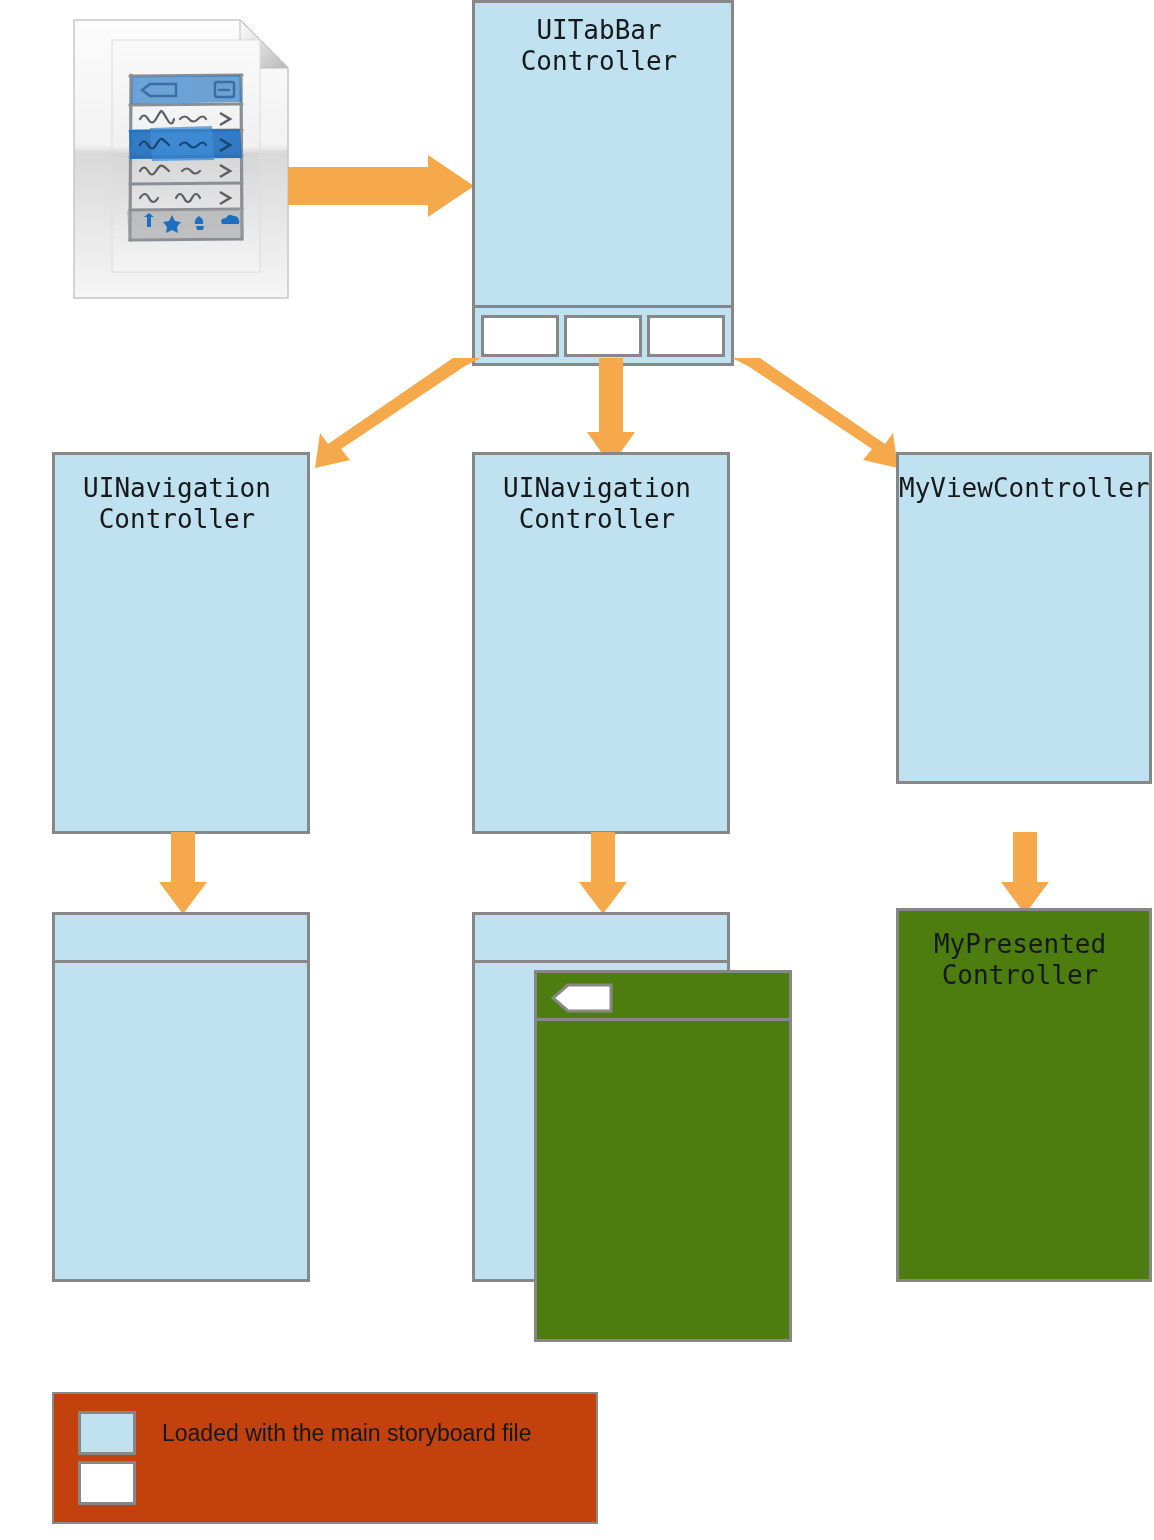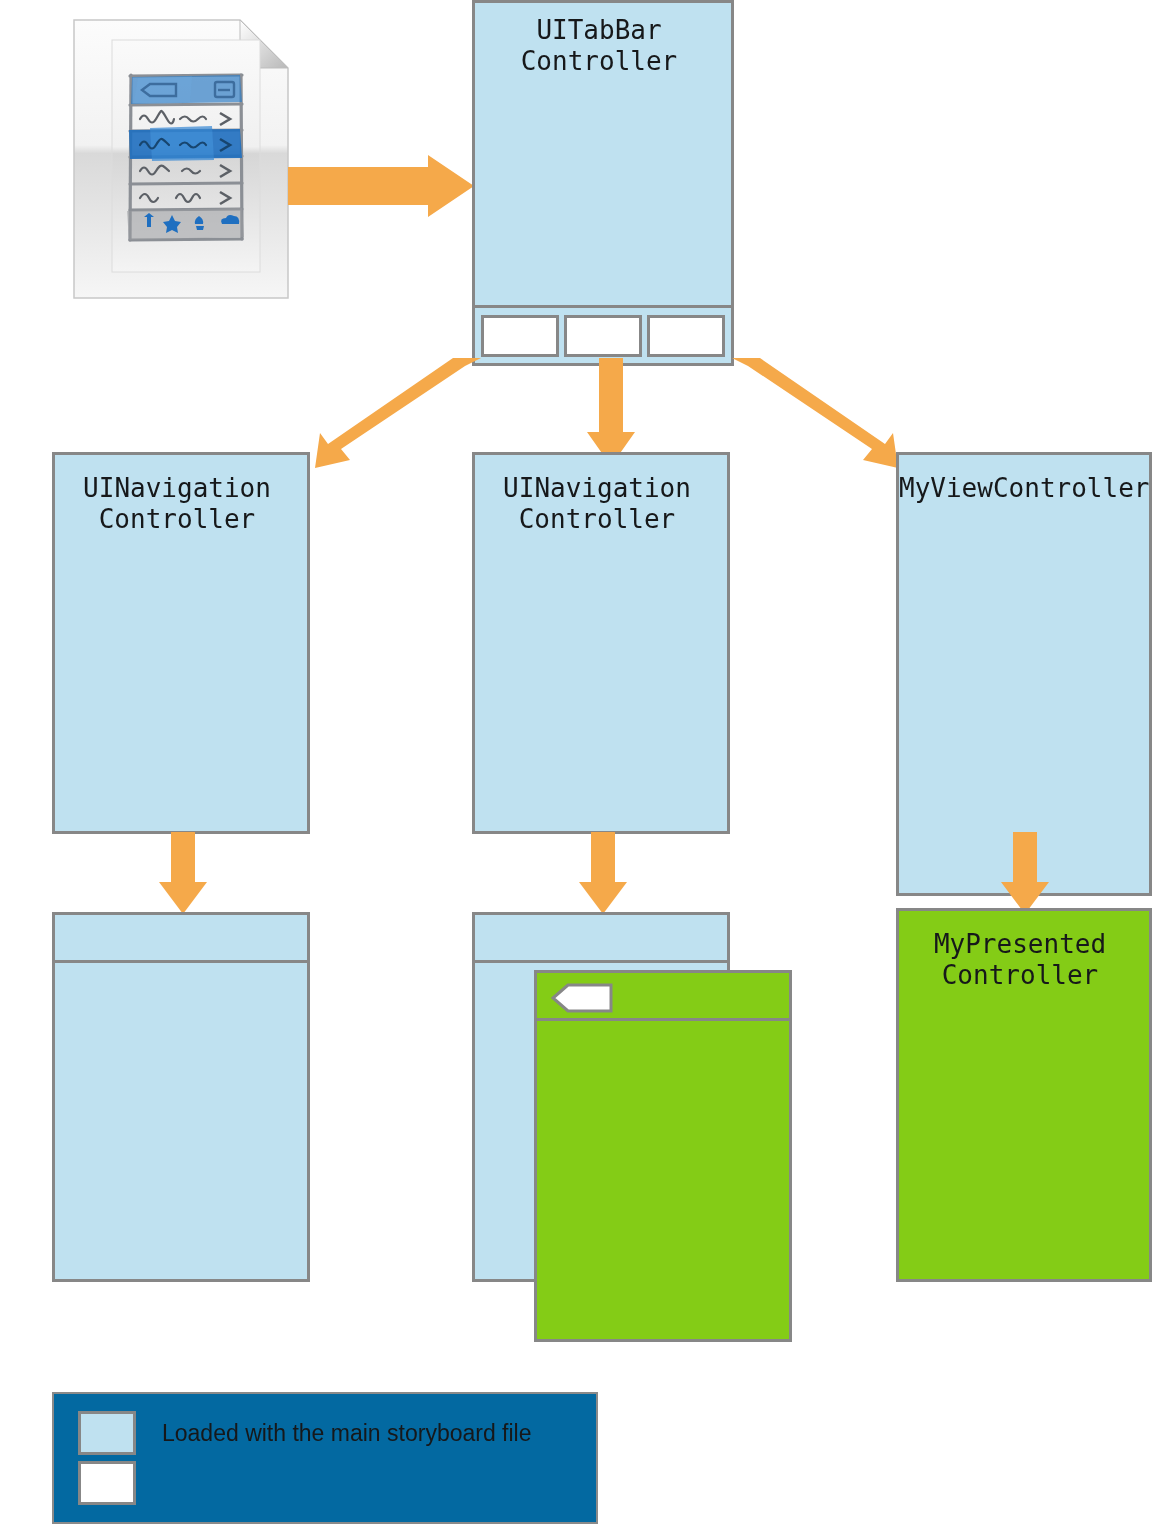--- a/index.html
+++ b/index.html
@@ -21,21 +21,21 @@
     height: 1540px;
   }
 
   
   .vc-box {
     position: absolute;
     box-sizing: border-box;
     border: 3px solid #878787;
     background: #bfe1f0;
   }
-  .vc-box.white { background: #84cc16; }
+  .vc-box.white { background: #4d7c0f; }
 
   .vc-title {
     position: absolute;
     left: 0;
     right: 8px;
     text-align: center;
     font-family: "DejaVu Sans Mono", "Liberation Mono", monospace;
     font-size: 26px;
     line-height: 31px;
     color: #16181a;
@@ -109,21 +109,21 @@
 
   
   .legend {
     position: absolute;
     left: 52px;
     top: 1392px;
     width: 546px;
     height: 132px;
     box-sizing: border-box;
     border: 2px solid #8a8a8a;
-    background: #0369a1;
+    background: #c2410c;
   }
   .legend-row {
     display: flex;
     align-items: center;
     height: 50px;
     margin-left: 24px;
   }
   .legend-row.first { margin-top: 14px; }
   .legend-swatch {
     box-sizing: border-box;
@@ -268,21 +268,21 @@
   <div class="vc-box" style="left:52px; top:452px; width:258px; height:382px;">
     <div class="vc-title" style="top:18px;">UINavigation
 Controller</div>
   </div>
 
   <div class="vc-box" style="left:472px; top:452px; width:258px; height:382px;">
     <div class="vc-title" style="top:18px;">UINavigation
 Controller</div>
   </div>
 
-  <div class="vc-box" style="left:896px; top:452px; width:256px; height:444px;">
+  <div class="vc-box" style="left:896px; top:452px; width:256px; height:332px;">
     <div class="vc-title" style="top:18px;">MyViewController</div>
   </div>
 
   <svg class="arrow-svg" style="left:158px; top:832px;" width="50" height="84">
     <path d="M13 0 L37 0 L37 50 L49 50 L25 82 L1 50 L13 50 Z" fill="#f5a94a"></path>
   </svg>
 
   <svg class="arrow-svg" style="left:578px; top:832px;" width="50" height="84">
     <path d="M13 0 L37 0 L37 50 L49 50 L25 82 L1 50 L13 50 Z" fill="#f5a94a"></path>
   </svg>

